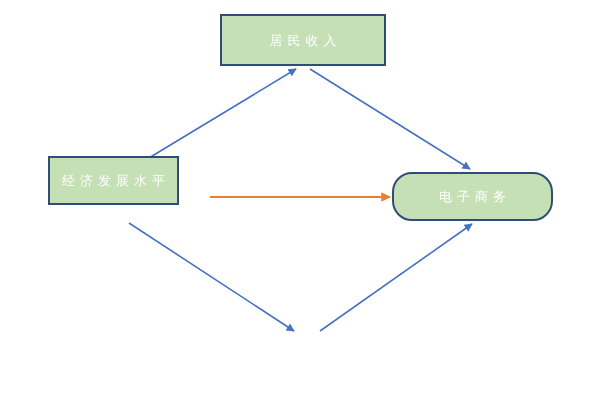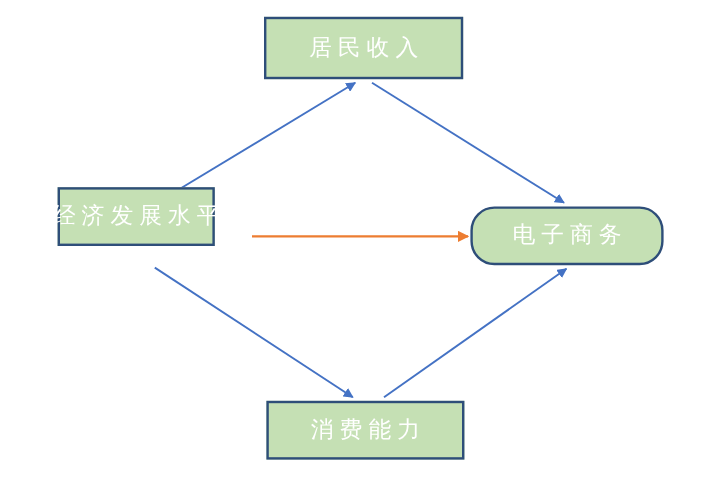--- a/index.html
+++ b/index.html
@@ -30,21 +30,21 @@
     background: #c5e0b4;
     border: 2px solid #2e4e79;
     display: flex;
     align-items: center;
     justify-content: center;
     z-index: 5;
   }
   .node-label {
     color: #ffffff;
     font-family: "DejaVu Serif", "Liberation Serif", serif;
-    font-size: 19px;
+    font-size: 13px;
     letter-spacing: 5px;
     text-indent: 5px;
     line-height: 1;
     white-space: nowrap;
     user-select: none;
   }
   #node-income   { left: 220px; top: 14px;  width: 166px; height: 52px; }
   #node-economy  { left: 48px;  top: 156px; width: 131px; height: 49px; }
   #node-ecommerce{ left: 392px; top: 172px; width: 161px; height: 49px; border-radius: 20px; }
   #node-consume  { left: 222px; top: 334px; width: 165px; height: 49px; }
@@ -80,17 +80,14 @@
   </div>
 
   <div class="node" id="node-economy">
     <span class="node-label">经济发展水平</span>
   </div>
 
   <div class="node" id="node-ecommerce">
     <span class="node-label">电子商务</span>
   </div>
 
-  <div class="node" id="node-consume">
-    <span class="node-label">消费能力</span>
-  </div>
 
 </div>
 
 </body></html>

